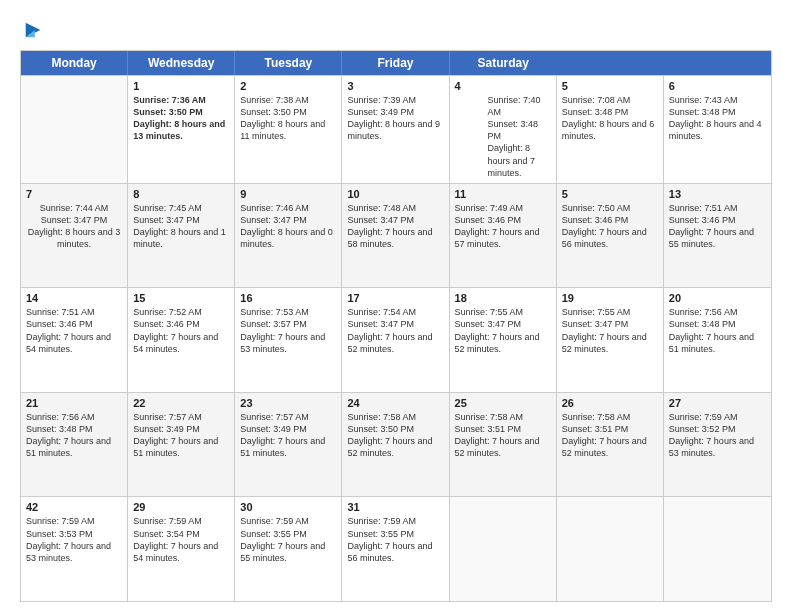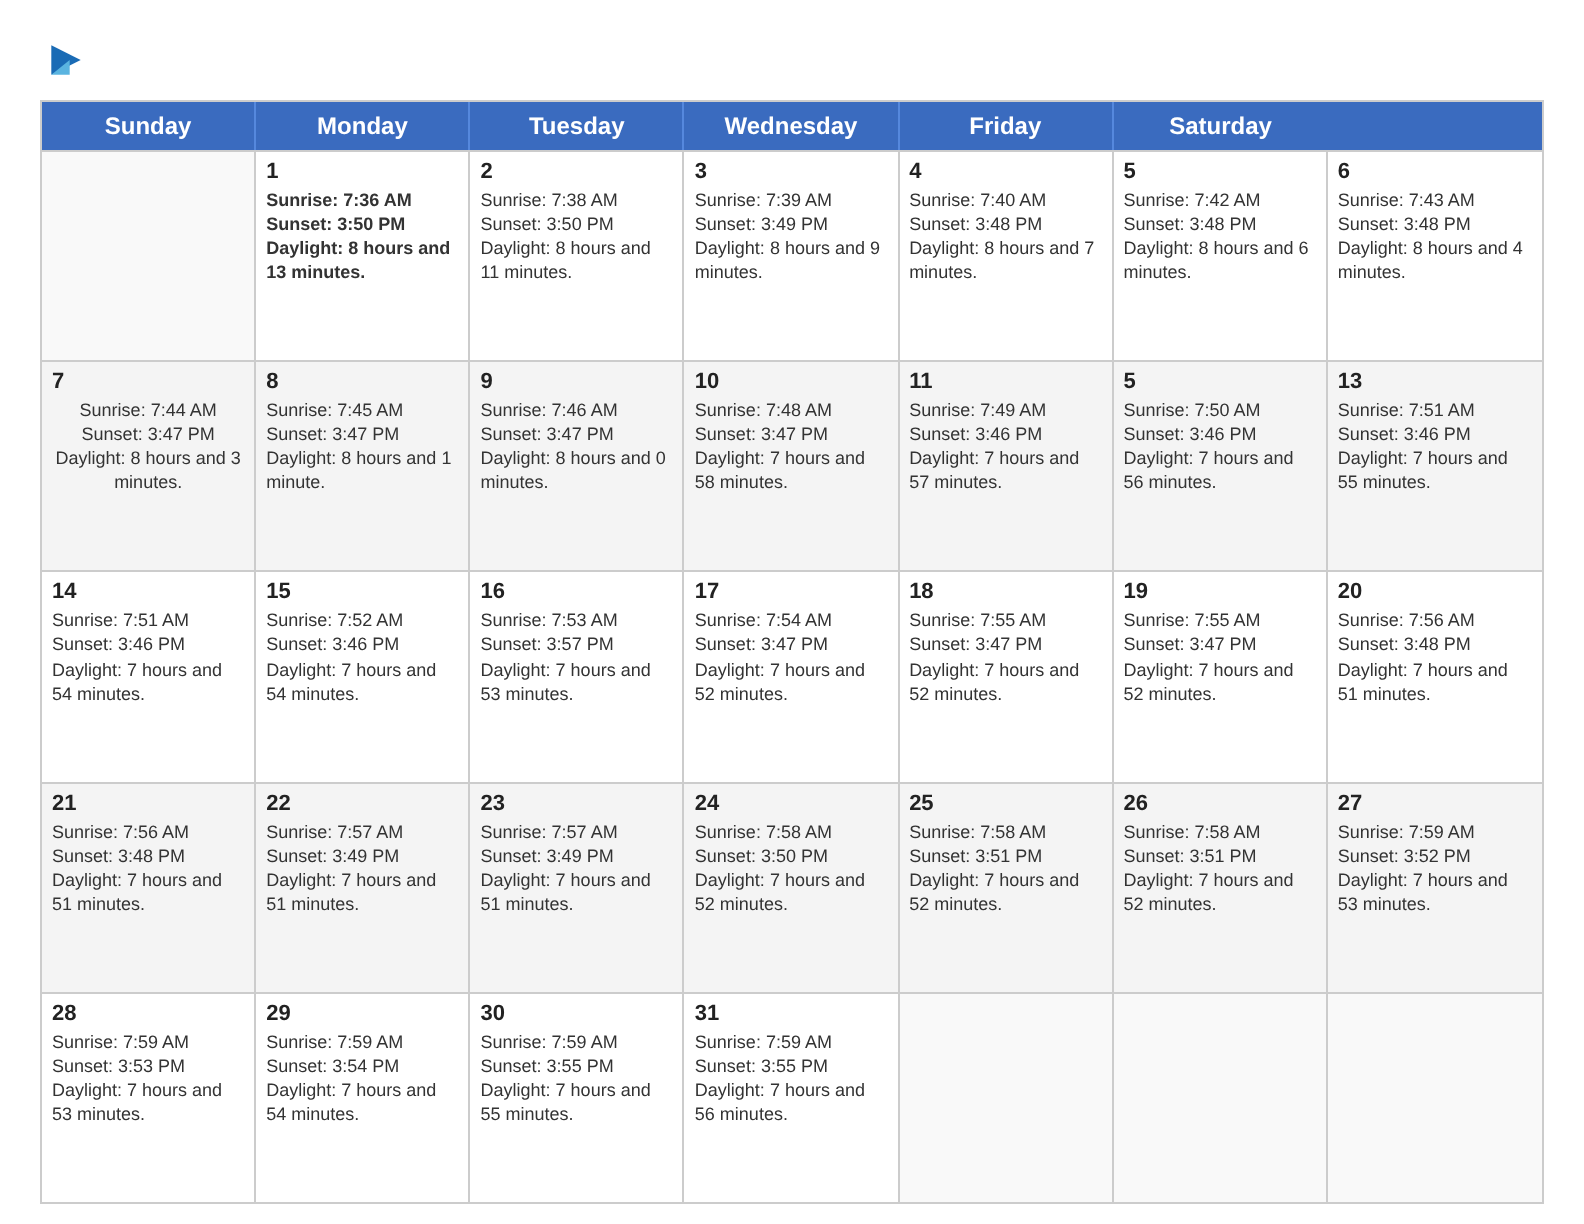--- a/index.html
+++ b/index.html
@@ -129,24 +129,23 @@
       </svg>
     </div>
     <div class="title-block">
       <div class="month-title"></div>
       <div class="subtitle"></div>
     </div>
   </div>
 
   <div class="calendar">
     <div class="cal-header">
-    <div class="cal-header-cell">Sunday</div>
         <div class="cal-header-cell">Monday</div>
+        <div class="cal-header-cell">Wednesday</div>
         <div class="cal-header-cell">Tuesday</div>
-        <div class="cal-header-cell">Wednesday</div>
         <div class="cal-header-cell">Friday</div>
         <div class="cal-header-cell">Saturday</div>
       </div>
     <div class="cal-body">
     <div class="cal-row">
           <div class="cal-cell empty"></div>
           <div class="cal-cell">
             <div class="day-number">1</div>
             <div class="cell-text" style="white-space: pre-line; font-weight: bold;">Sunrise: 7:36 AM
 Sunset: 3:50 PM
@@ -159,27 +158,27 @@
 Daylight: 8 hours and 11 minutes.</div>
           </div>
           <div class="cal-cell">
             <div class="day-number">3</div>
             <div class="cell-text" style="white-space: pre-line;">Sunrise: 7:39 AM
 Sunset: 3:49 PM
 Daylight: 8 hours and 9 minutes.</div>
           </div>
           <div class="cal-cell">
             <div class="day-number">4</div>
-            <div class="cell-text" style="white-space: pre-line;">Sunrise: 7:40 AM
+            <div class="cell-text" style="white-space: pre-line; margin-left: 33px;">Sunrise: 7:40 AM
 Sunset: 3:48 PM
 Daylight: 8 hours and 7 minutes.</div>
           </div>
           <div class="cal-cell">
             <div class="day-number">5</div>
-            <div class="cell-text" style="white-space: pre-line;">Sunrise: 7:42 AM
+            <div class="cell-text" style="white-space: pre-line;">Sunrise: 7:08 AM
 Sunset: 3:48 PM
 Daylight: 8 hours and 6 minutes.</div>
           </div>
           <div class="cal-cell">
             <div class="day-number">6</div>
             <div class="cell-text" style="white-space: pre-line;">Sunrise: 7:43 AM
 Sunset: 3:48 PM
 Daylight: 8 hours and 4 minutes.</div>
           </div>
         </div>
@@ -310,21 +309,21 @@
           </div>
           <div class="cal-cell alt-row">
             <div class="day-number">27</div>
             <div class="cell-text" style="white-space: pre-line;">Sunrise: 7:59 AM
 Sunset: 3:52 PM
 Daylight: 7 hours and 53 minutes.</div>
           </div>
         </div>
         <div class="cal-row">
           <div class="cal-cell">
-            <div class="day-number">28</div>
+            <div class="day-number">42</div>
             <div class="cell-text" style="white-space: pre-line;">Sunrise: 7:59 AM
 Sunset: 3:53 PM
 Daylight: 7 hours and 53 minutes.</div>
           </div>
           <div class="cal-cell">
             <div class="day-number">29</div>
             <div class="cell-text" style="white-space: pre-line;">Sunrise: 7:59 AM
 Sunset: 3:54 PM
 Daylight: 7 hours and 54 minutes.</div>
           </div>

